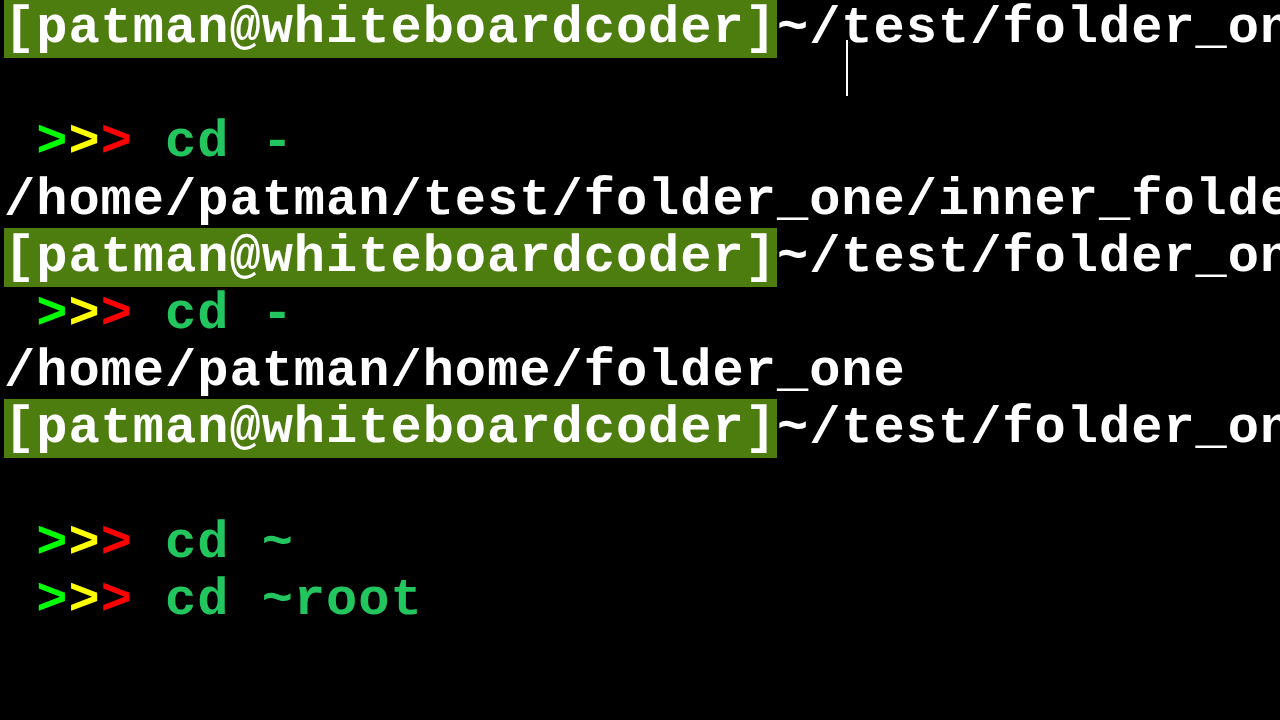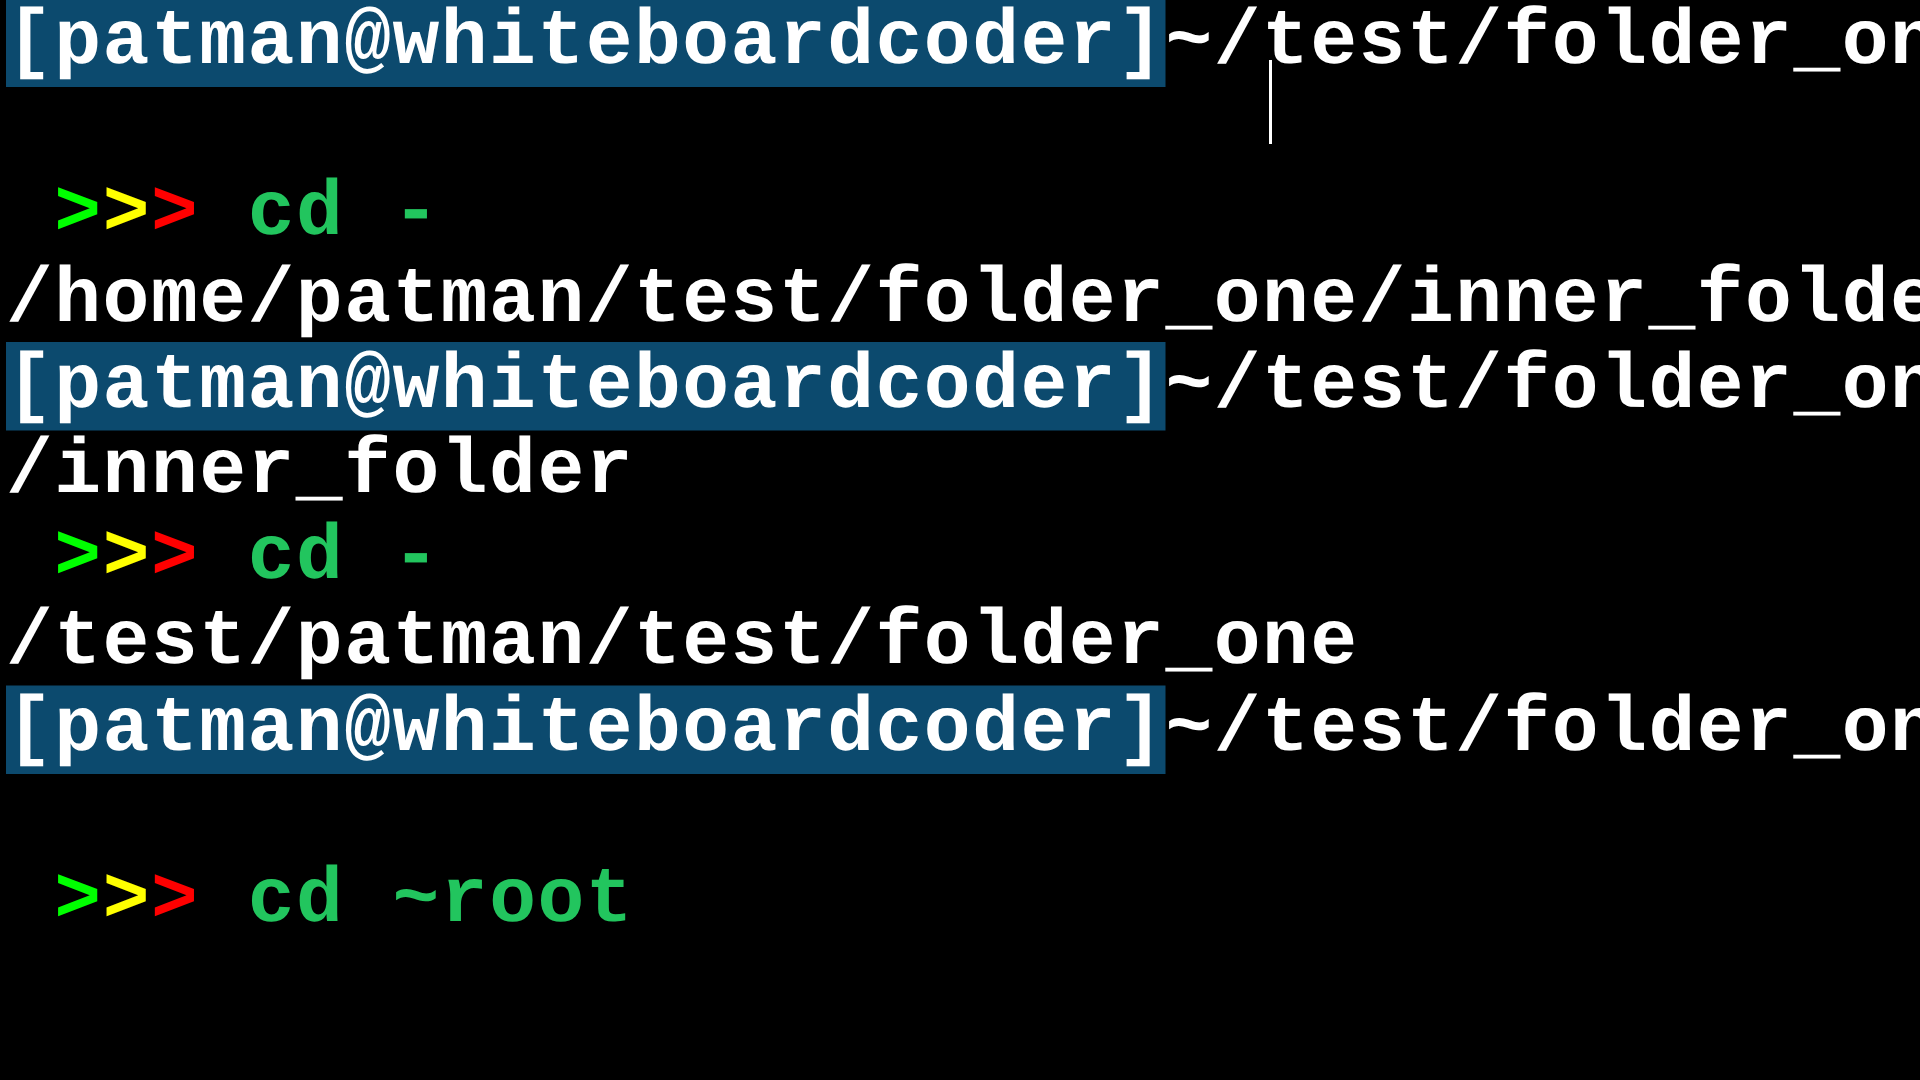--- a/index.html
+++ b/index.html
@@ -12,21 +12,21 @@
       line-height: 1.1;
       overflow: hidden;
       width: 1280px;
       height: 720px;
       letter-spacing: 1px;
     }
     .terminal {
       padding: 0 4px;
     }
     .user-host {
-      background: #0c4a6e;
+      background: #4d7c0f;
       color: #fff;
       display: inline;
     }
     .path {
       color: #fff;
     }
     .chevrons {
       display: inline;
       white-space: pre;
     }
@@ -59,33 +59,35 @@
 
   <span class="line">
     <span class="chevrons"> <span class="ch-green">&gt;</span><span class="ch-yellow">&gt;</span><span class="ch-red">&gt;</span> </span><span class="cmd">cd -</span>
   </span>
 
   <span class="line output">/home/patman/test/folder_one/inner_folder</span>
 
   <span class="line">
     <span class="user-host">[patman@whiteboardcoder]</span><span class="path">~/test/folder_one</span>
   </span>
-  <span class="line path">/inner_folder</span>
 
   <span class="line">
     <span class="chevrons"> <span class="ch-green">&gt;</span><span class="ch-yellow">&gt;</span><span class="ch-red">&gt;</span> </span><span class="cmd">cd -</span>
   </span>
 
-  <span class="line output">/test/patman/test/folder_one</span>
+  <span class="line output">/home/patman/home/folder_one</span>
 
   <span class="line">
     <span class="user-host">[patman@whiteboardcoder]</span><span class="path">~/test/folder_one</span>
   </span>
   <span class="line">&nbsp;</span>
 
+  <span class="line">
+    <span class="chevrons"> <span class="ch-green">&gt;</span><span class="ch-yellow">&gt;</span><span class="ch-red">&gt;</span> </span><span class="cmd">cd ~</span>
+  </span>
 
 
   <span class="line">
     <span class="chevrons"> <span class="ch-green">&gt;</span><span class="ch-yellow">&gt;</span><span class="ch-red">&gt;</span> </span><span class="cmd">cd ~root</span>
   </span>
 
 </div>
 
 <span class="cursor"></span>
 

